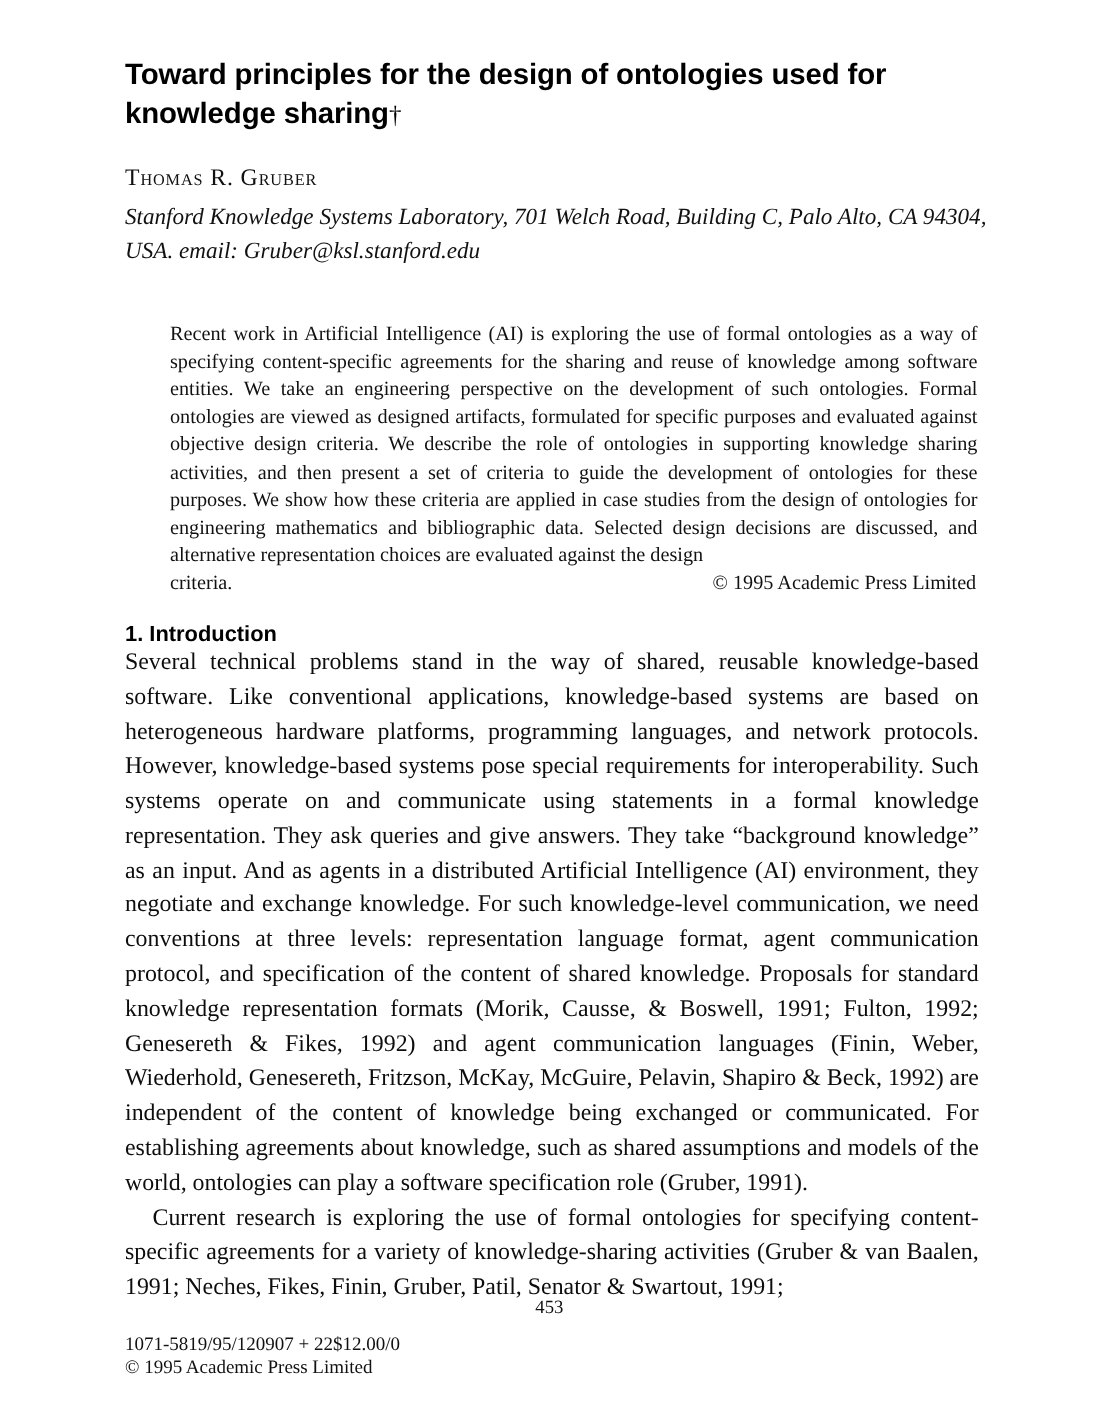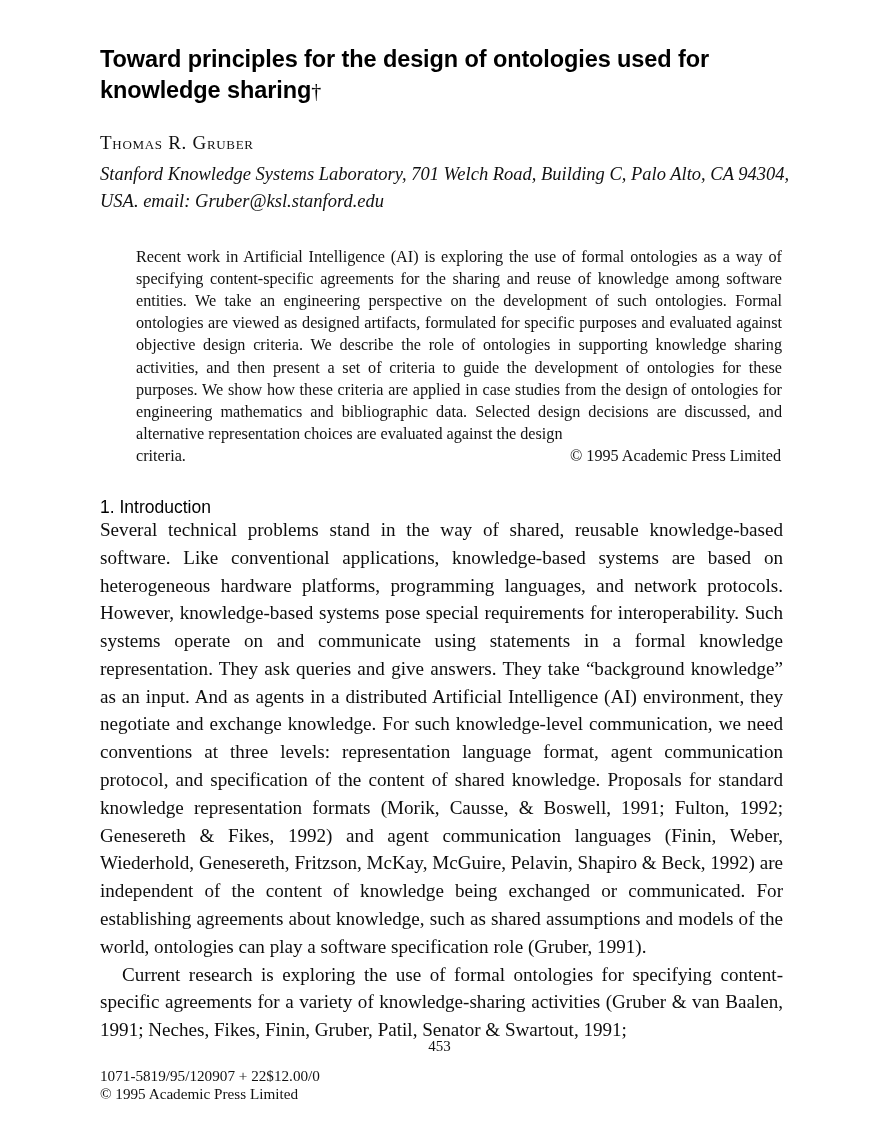--- a/index.html
+++ b/index.html
@@ -62,21 +62,21 @@
     font-size: 18.5px;
     line-height: 1.45;
     color: #111111;
     margin-top: 24px;
   }
 
   
   .abstract {
     position: absolute;
     left: 136px;
-    top: 246px;
+    top: 256px;
     width: 646px;
     font-family: "Liberation Serif", "DejaVu Serif", serif;
     font-size: 16.2px;
     line-height: 1.365;
     text-align: justify;
     text-justify: inter-word;
     color: #111111;
   }
   .abstract-last {
     display: flex;
@@ -88,21 +88,21 @@
     white-space: nowrap;
     padding-right: 1px;
   }
 
   
   .section-heading {
     position: absolute;
     left: 100px;
     top: 482px;
     font-family: "Liberation Sans", "DejaVu Sans", sans-serif;
-    font-weight: normal;
+    font-weight: bold;
     font-size: 17.5px;
     color: #000000;
     text-align: right;
   }
 
   
   .body-text {
     position: absolute;
     left: 100px;
     top: 516px;

